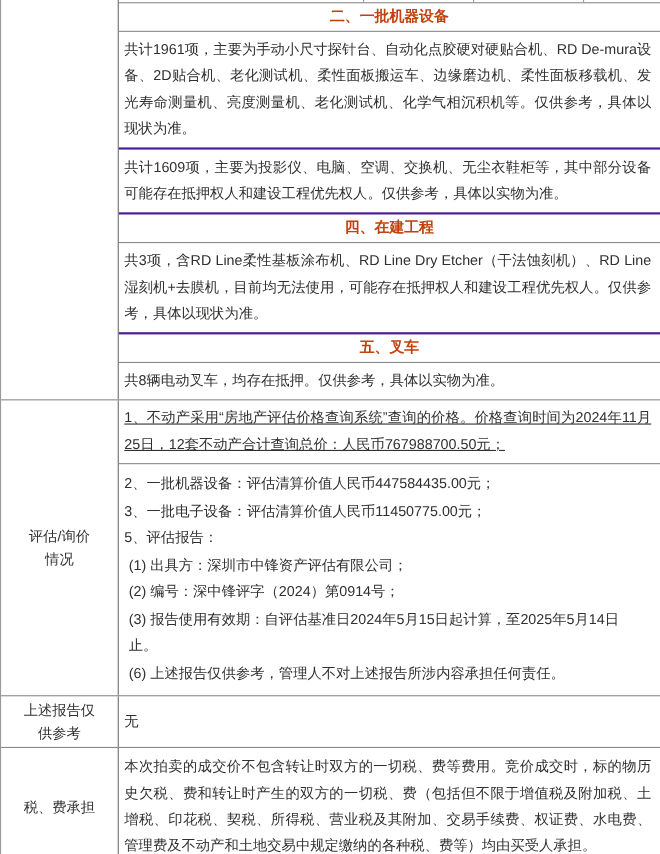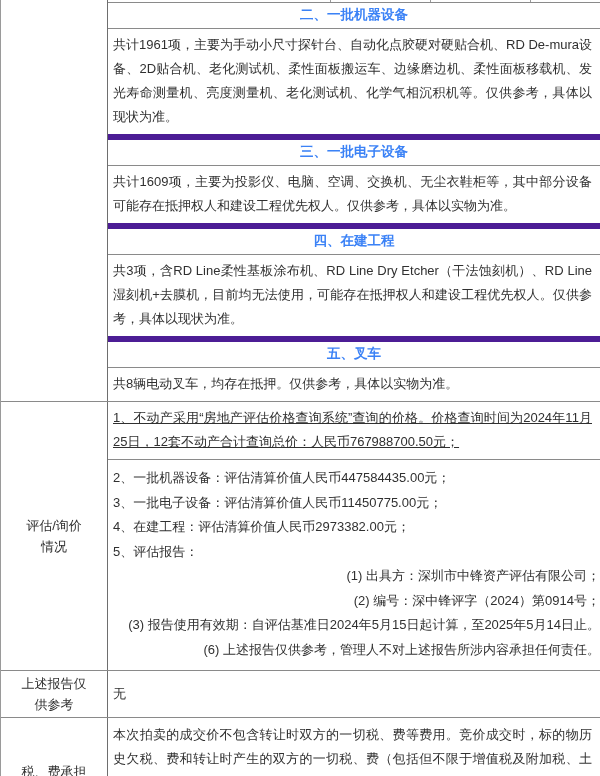--- a/index.html
+++ b/index.html
@@ -21,76 +21,74 @@
     flex:0 0 107px; width:107px; box-sizing:border-box;
     border-right:1px solid #6e6e6e;
     display:flex; align-items:center; justify-content:center;
     text-align:center; line-height:21px; padding:2px 19px;
   }
   .rcol { flex:1; min-width:0; display:flex; flex-direction:column; }
   .strip { height:2px; border-bottom:1px solid #8a8a8a; position:relative; }
   .tick { position:absolute; top:0; width:1px; height:2px; background:#9a9a9a; }
   .t1 { left:222px; } .t2 { left:322px; } .t3 { left:422px; }
   .sec-header {
-    font-weight:bold; font-size:13.5px; color:#3b82f6;
+    font-weight:bold; font-size:13.5px; color:#c2410c;
     text-align:center; line-height:18px; padding:3px 4px 4px;
     border-bottom:1px solid #8a8a8a;
   }
   .sec-body {
     line-height:24px; padding:4px 8px 5px 5px;
-    border-bottom:6px solid #4c1d95; text-align:justify;
+    border-bottom:2px solid #4c1d95; text-align:justify;
   }
   .sec-body.nb { border-bottom:none; }
   .val-first {
     line-height:24px; padding:4px 8px 5px 5px;
     border-bottom:1px solid #8a8a8a; text-align:justify;
     position:relative;
     text-decoration:underline;
   }
-  .val-rest { flex:1; line-height:24.5px; padding:6px 0 8px 5px; }
-  .val-rest .sub { padding-left:4px;text-align:right; }
+  .val-rest { flex:1; line-height:24.5px; padding:6px 12px 8px 5px; }
+  .val-rest .sub { padding-left:4px; }
   .occ-val { flex:1; display:flex; align-items:center; padding:2px 8px 2px 5px; line-height:24px; }
   .rcell { flex:1; line-height:24px; padding:5px 8px 6px 5px; text-align:justify; }
 </style>
 </head>
 <body>
 
 <div class="table">
 
   <div class="band">
     <div class="lcell"></div>
     <div class="rcol">
       <div class="strip">
         <span class="tick t1"></span>
         <span class="tick t2"></span>
         <span class="tick t3"></span>
       </div>
 
       <div class="sec-header">二、一批机器设备</div>
       <div class="sec-body">共计1961项，主要为手动小尺寸探针台、自动化点胶硬对硬贴合机、RD De-mura设备、2D贴合机、老化测试机、柔性面板搬运车、边缘磨边机、柔性面板移载机、发光寿命测量机、亮度测量机、老化测试机、化学气相沉积机等。仅供参考，具体以现状为准。</div>
 
-      <div class="sec-header">三、一批电子设备</div>
       <div class="sec-body">共计1609项，主要为投影仪、电脑、空调、交换机、无尘衣鞋柜等，其中部分设备可能存在抵押权人和建设工程优先权人。仅供参考，具体以实物为准。</div>
 
       <div class="sec-header">四、在建工程</div>
       <div class="sec-body">共3项，含RD Line柔性基板涂布机、RD Line Dry Etcher（干法蚀刻机）、RD Line湿刻机+去膜机，目前均无法使用，可能存在抵押权人和建设工程优先权人。仅供参考，具体以现状为准。</div>
 
       <div class="sec-header">五、叉车</div>
       <div class="sec-body nb">共8辆电动叉车，均存在抵押。仅供参考，具体以实物为准。</div>
     </div>
   </div>
 
   <div class="band">
     <div class="lcell">评估/询价情况</div>
     <div class="rcol">
       <div class="val-first">1、不动产采用“房地产评估价格查询系统”查询的价格。价格查询时间为2024年11月25日，12套不动产合计查询总价：人民币767988700.50元；</div>
       <div class="val-rest">
         <div class="item">2、一批机器设备：评估清算价值人民币447584435.00元；</div>
         <div class="item">3、一批电子设备：评估清算价值人民币11450775.00元；</div>
-        <div class="item">4、在建工程：评估清算价值人民币2973382.00元；</div>
         <div class="item">5、评估报告：</div>
         <div class="item sub">(1) 出具方：深圳市中锋资产评估有限公司；</div>
         <div class="item sub">(2) 编号：深中锋评字（2024）第0914号；</div>
         <div class="item sub">(3) 报告使用有效期：自评估基准日2024年5月15日起计算，至2025年5月14日止。</div>
         <div class="item sub">(6) 上述报告仅供参考，管理人不对上述报告所涉内容承担任何责任。</div>
       </div>
     </div>
   </div>
 
   <div class="band">

